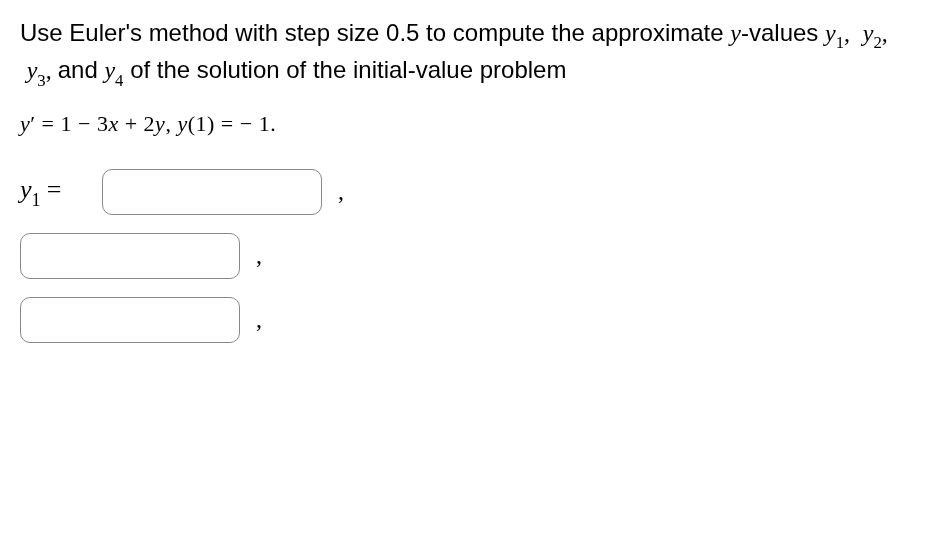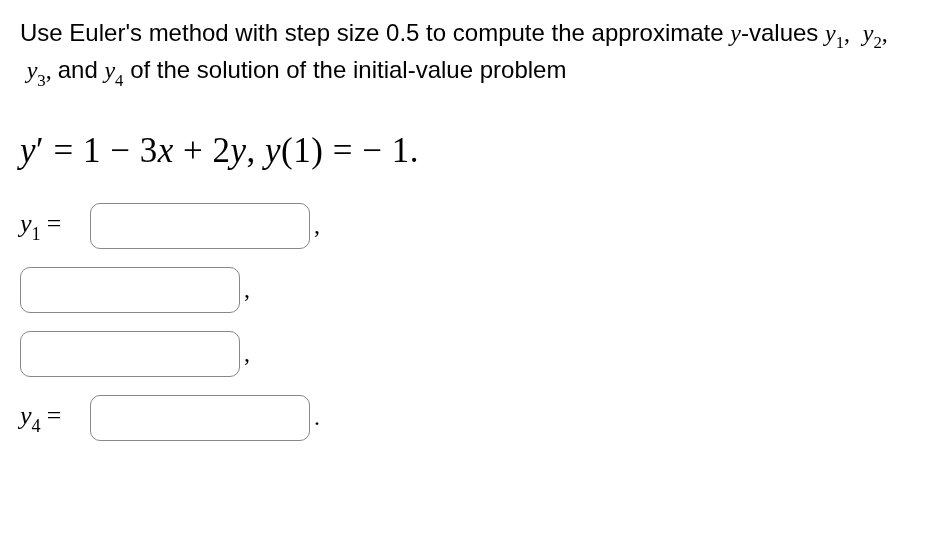--- a/index.html
+++ b/index.html
@@ -10,50 +10,51 @@
     body {
       font-family: Arial, Helvetica, sans-serif;
       font-size: 24px;
       color: #000;
       padding: 16px 20px;
       width: 944px;
       background: #fff;
     }
     .problem-text {
       line-height: 1.4;
-      margin-bottom: 40px;
+      margin-bottom: 20px;
     }
     .math-italic {
       font-family: 'Times New Roman', Times, serif;
       font-style: italic;
     }
     .math-roman {
       font-family: 'Times New Roman', Times, serif;
       font-style: normal;
     }
     .sub {
       font-size: 0.7em;
       vertical-align: sub;
       position: relative;
       top: 0.1em;
     }
     .equation {
       font-family: 'Times New Roman', Times, serif;
-      font-size: 35px;
+      font-size: 22px;
       margin-bottom: 32px;
       letter-spacing: 0.5px;
     }
     .answers {
       display: flex;
       flex-direction: column;
       gap: 18px;
     }
     .answer-row {
       display: flex;
       align-items: center;
+      gap: 12px;
     }
     .answer-label {
       font-family: 'Times New Roman', Times, serif;
       font-style: italic;
       font-size: 26px;
       min-width: 70px;
     }
     .answer-label .eq {
       font-style: normal;
       margin-left: 6px;
@@ -93,20 +94,13 @@
     <span class="trailing">,</span>
   </div>
   <div class="answer-row">
     <input type="text" class="answer-input" value="" style="">
     <span class="trailing">,</span>
   </div>
   <div class="answer-row">
     <input type="text" class="answer-input" value="" style="">
     <span class="trailing">,</span>
   </div>
-  <div class="answer-row">
-    <span class="answer-label">
-      <span class="math-italic">y</span><span class="math-roman sub">4</span><span class="eq">=</span>
-    </span>
-    <input type="text" class="answer-input" value="" style="">
-    <span class="trailing">.</span>
-  </div>
 </div>
 
 </body></html>

